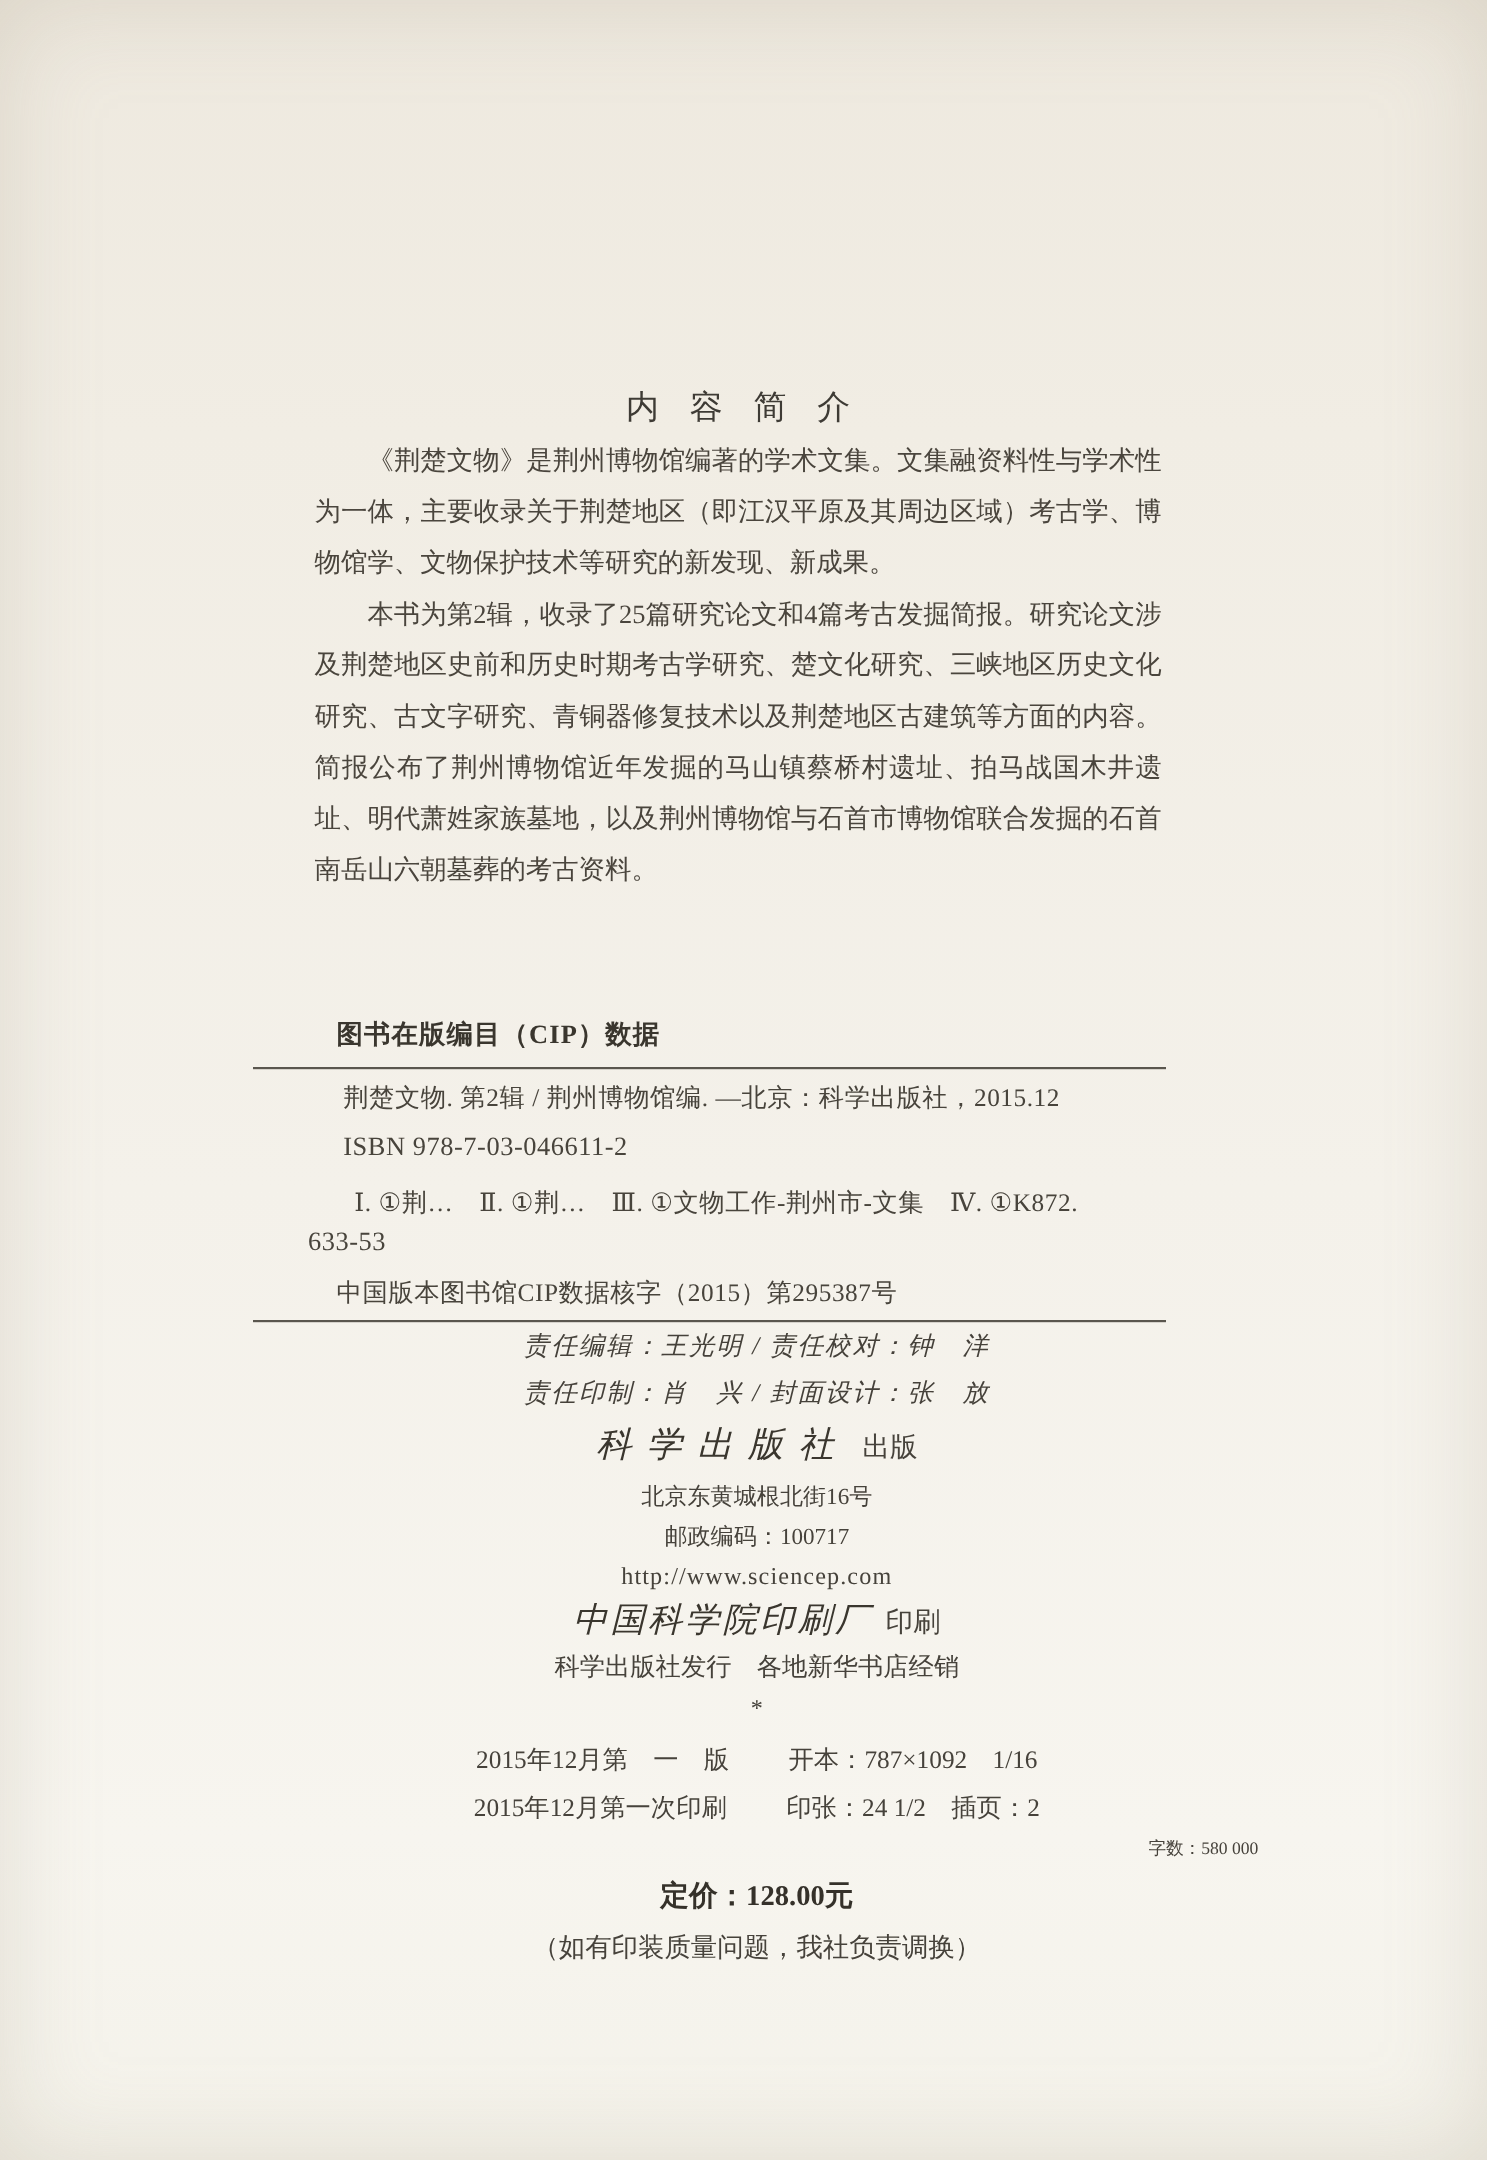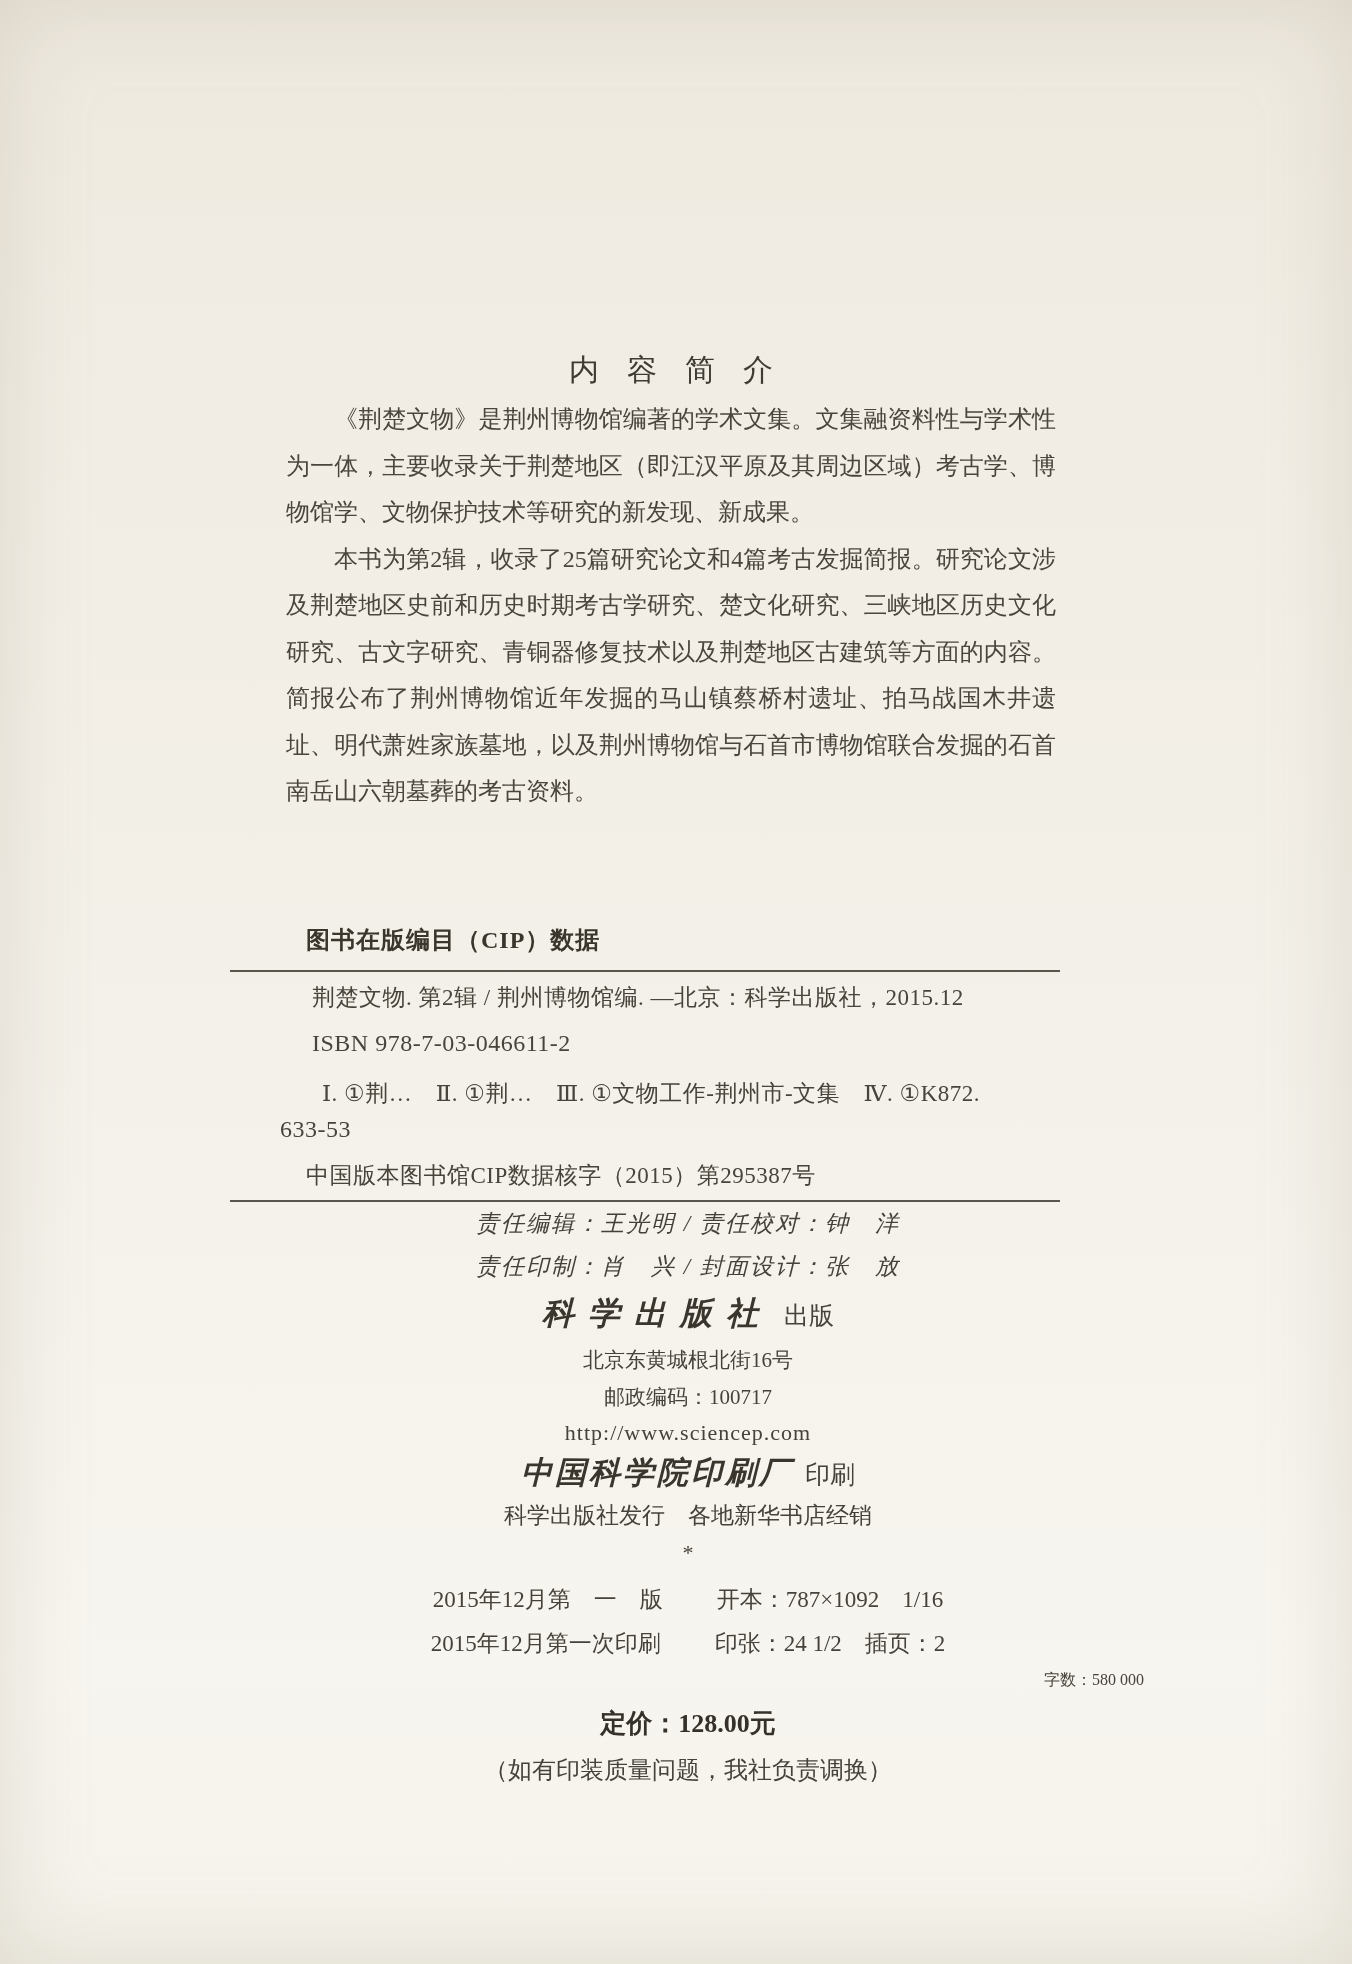--- a/index.html
+++ b/index.html
@@ -45,21 +45,21 @@
   .cip-class2{left:280px;top:1116px;font-size:24px;}
   .cip-record{left:306px;top:1160px;}
 
   .center-line{left:232px;width:912px;text-align:center;}
   .staff-line{font-style:italic;font-size:23px;color:#45413a;letter-spacing:2px;}
   .staff1{top:1208px;}
   .staff2{top:1251px;}
 
   .imprint{top:1292px;}
   .script{
-    font-style:italic;font-weight:bold;
+    font-style:italic;font-weight:normal;
     font-size:32px;letter-spacing:14px;
     color:#3a362e;
   }
   .script-suffix{font-size:25px;margin-left:12px;color:#46423b;}
   .address{top:1346px;font-size:21px;}
   .postcode{top:1383px;font-size:21px;}
   .website{top:1420px;font-size:22px;letter-spacing:1px;}
   .printer{top:1452px;}
   .printer .script{letter-spacing:3px;font-size:31px;}
   .distribution{top:1500px;font-size:23px;}

